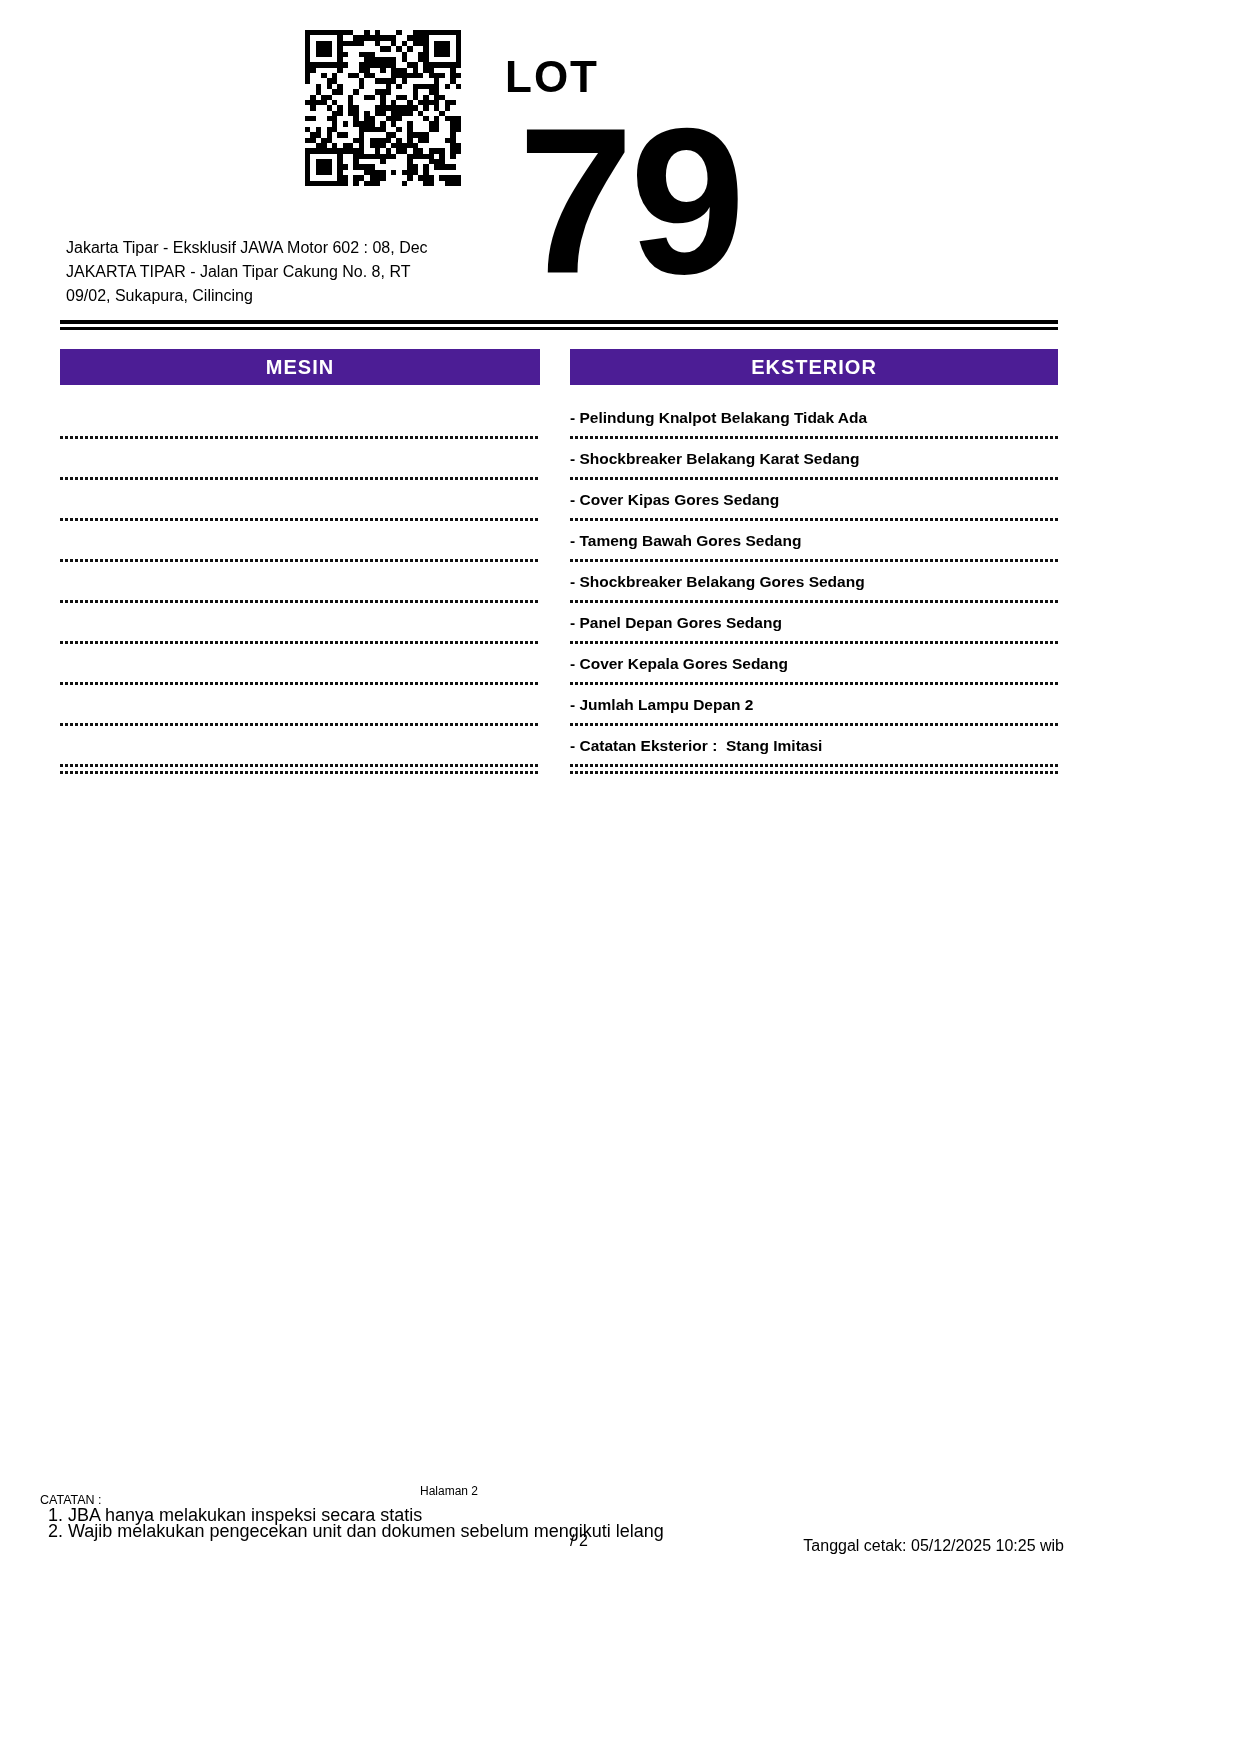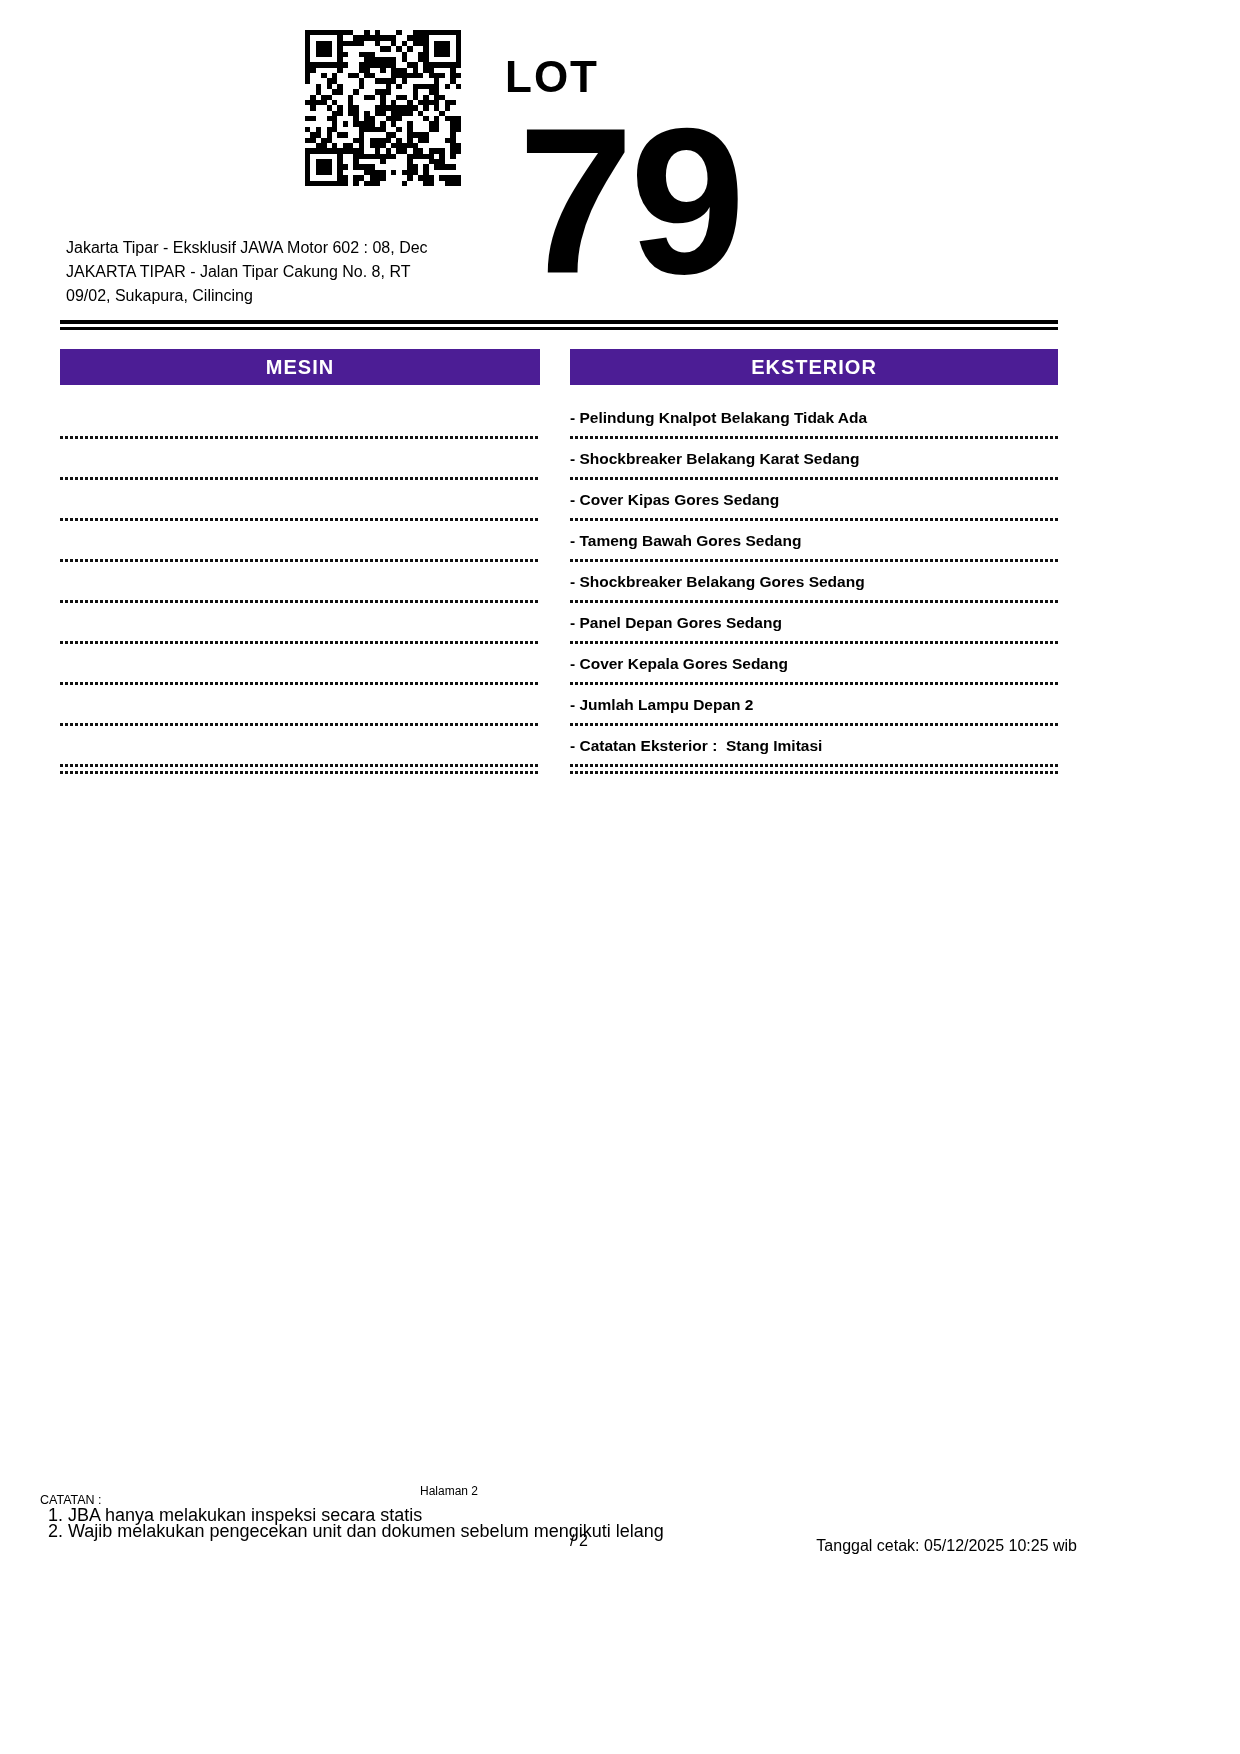--- a/index.html
+++ b/index.html
@@ -144,21 +144,21 @@
     text-align: center;
   }
   .footer-page-total {
     position: absolute;
     left: 570px;
     top: 1532px;
     font-size: 16px;
   }
   .print-date {
     position: absolute;
-    right: 163px;
+    right: 176px;
     top: 1537px;
     font-size: 16px;
   }
 </style>
 </head>
 <body>
 
 <div class="page">
 
   <div class="qr">

